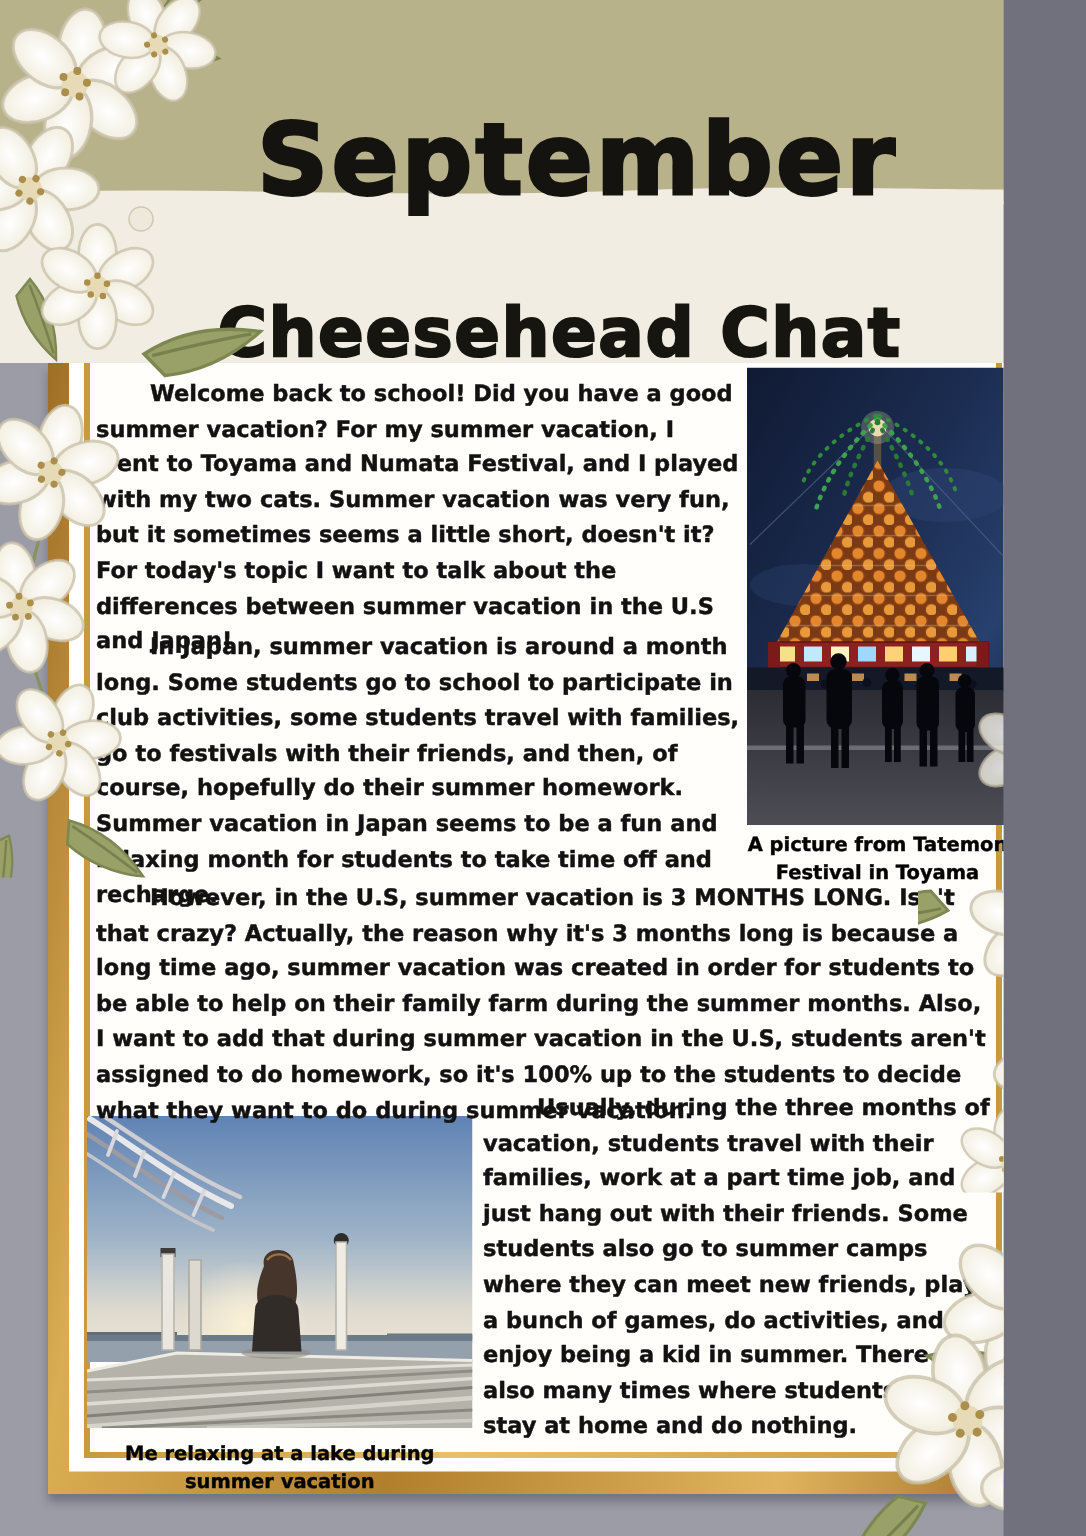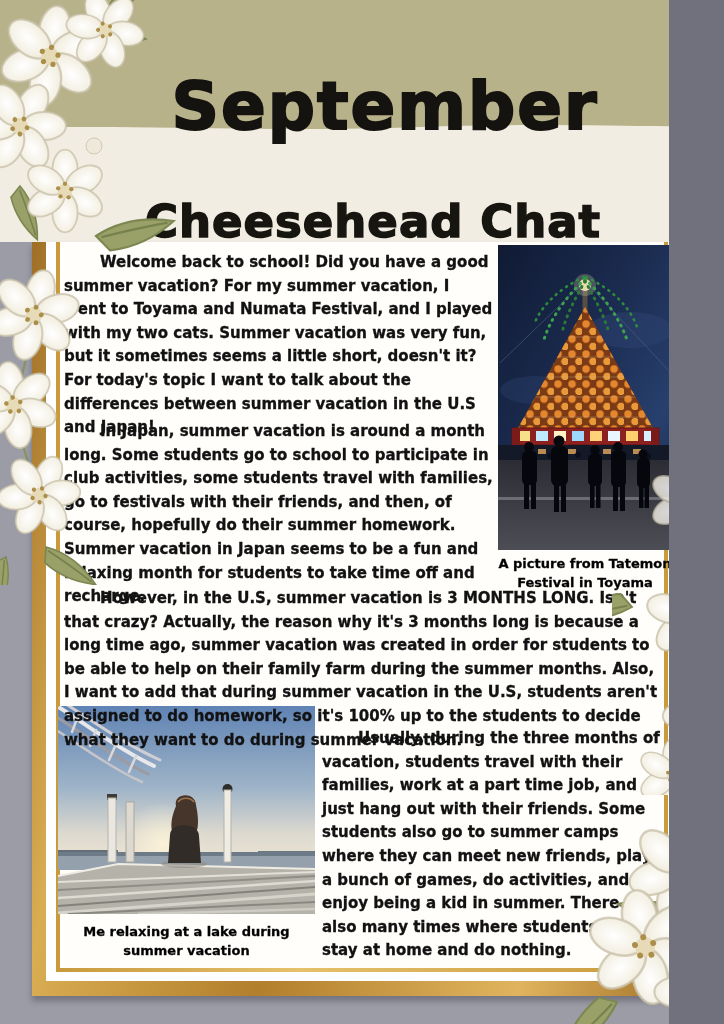--- a/index.html
+++ b/index.html
@@ -27,21 +27,21 @@
   .bodytext{position:absolute;margin:0;color:#121212;font-weight:700;font-size:15px;line-height:23.6px;
     -webkit-text-stroke:.3px #121212;text-indent:2.4em;z-index:3;}
   #p1{left:64px;top:251px;width:430px;}
   #p2{left:64px;top:420px;width:434px;}
   #p3{left:64px;top:587px;width:598px;}
   #p4{left:322px;top:727px;width:344px;}
 
   figure{margin:0;padding:0;position:absolute;z-index:2;}
   #fig-festival{left:492px;top:245px;width:186px;}
   #fig-festival svg.photo{display:block;margin:0 auto;}
-  #fig-lake{left:58px;top:706px;width:257px;}
+  #fig-lake{left:58px;top:744px;width:257px;}
   .photo-caption{display:block;margin-top:4px;text-align:center;color:#000000;font-weight:700;font-size:13px;line-height:19px;-webkit-text-stroke:.3px #121212;}
 
   .flowers{position:absolute;z-index:4;pointer-events:none;}
   #flowers-tl{left:-12px;top:-16px;}
   #flowers-left{left:-16px;top:255px;}
   #flowers-right{left:612px;top:445px;}
   #flowers-br{left:555px;top:825px;}
 </style>
 </head>
 <body>

